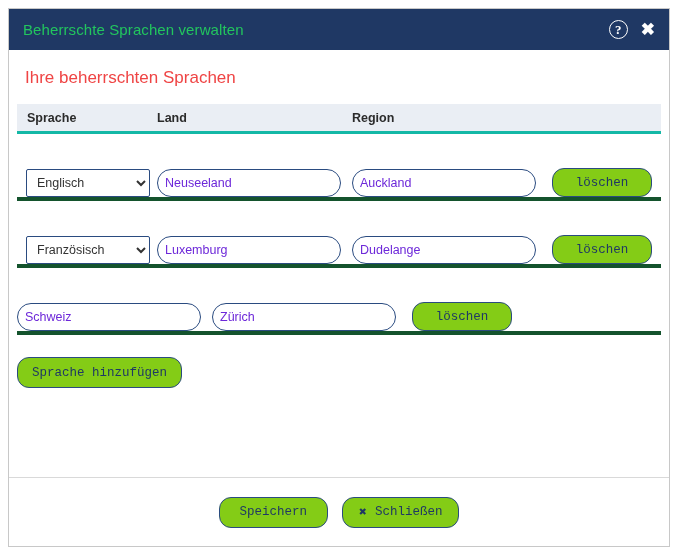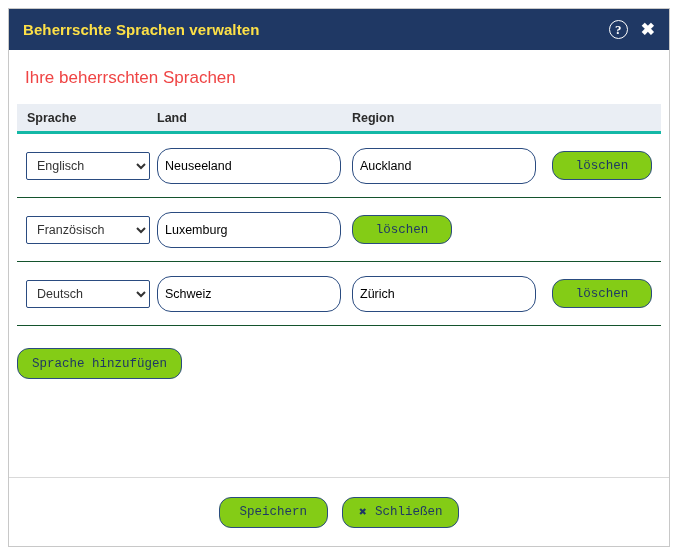--- a/index.html
+++ b/index.html
@@ -33,23 +33,23 @@
   .titlebar {
     background: #1f3864;
     height: 41px;
     min-height: 41px;
     display: flex;
     align-items: center;
     padding: 0 14px 0 14px;
     box-sizing: border-box;
   }
   .titlebar-title {
-    color: #fde047;
+    color: #22c55e;
     font-size: 15px;
-    font-weight: bold;
+    font-weight: normal;
     letter-spacing: 0.1px;
     flex: 1;
   }
   .titlebar-actions {
     display: flex;
     align-items: center;
     gap: 13px;
   }
   .help-icon {
     width: 19px;
@@ -102,46 +102,46 @@
   .col-land    { width: 195px; box-sizing: border-box; }
   .col-region  { width: 200px; box-sizing: border-box; }
   .col-action  { flex: 1; box-sizing: border-box; }
 
   .rows {
     margin: 0 8px;
   }
   .row {
     height: 63px;
     display: flex;
-    align-items: center;
-    border-bottom: 1px solid #14532d;
+    align-items: flex-end;
+    border-bottom: 4px solid #14532d;
   }
 
   select.lang-select {
     width: 124px;
     height: 28px;
     border: 1px solid #2a4b80;
     border-radius: 2px;
     background: #ffffff;
     font-family: "Liberation Sans", sans-serif;
     font-size: 12.5px;
     color: #333333;
     padding-left: 6px;
     box-sizing: border-box;
     margin-left: 9px;
   }
 
   input.text-field {
-    height: 36px;
+    height: 28px;
     border: 1px solid #2a4b80;
     border-radius: 14px;
     background: #ffffff;
     font-family: "Liberation Sans", sans-serif;
     font-size: 12.5px;
-    color: #000000;
+    color: #6d28d9;
     padding-left: 7px;
     box-sizing: border-box;
   }
   .field-land { width: 184px; }
   .field-region { width: 184px; }
 
   .btn {
     font-family: Liberation Mono, monospace;
     font-size: 12.5px;
     background: #84cc16;
@@ -236,31 +236,29 @@
 
       <div class="row">
         <div class="col-sprache" style="padding-left:0;">
           <select class="lang-select">
             <option>Französisch</option>
           </select>
         </div>
         <div class="col-land">
           <input class="text-field field-land" type="text" value="Luxemburg" style="">
         </div>
+        <div class="col-region">
+          <input class="text-field field-region" type="text" value="Dudelange" style="">
+        </div>
         <div class="col-action">
           <button class="btn btn-delete">löschen</button>
         </div>
       </div>
 
       <div class="row">
-        <div class="col-sprache" style="padding-left:0;">
-          <select class="lang-select">
-            <option>Deutsch</option>
-          </select>
-        </div>
         <div class="col-land">
           <input class="text-field field-land" type="text" value="Schweiz" style="">
         </div>
         <div class="col-region">
           <input class="text-field field-region" type="text" value="Zürich" style="">
         </div>
         <div class="col-action">
           <button class="btn btn-delete">löschen</button>
         </div>
       </div>

